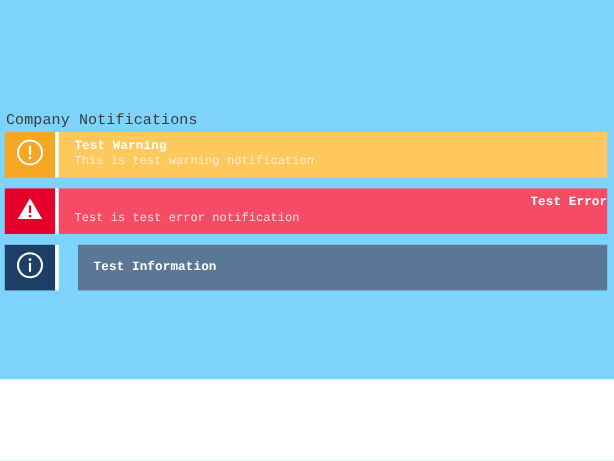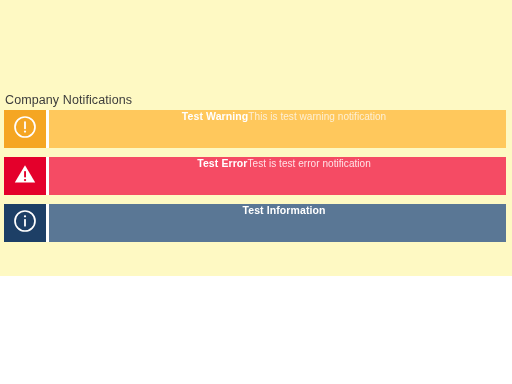--- a/index.html
+++ b/index.html
@@ -10,22 +10,23 @@
   body {
     width: 512px;
     height: 384px;
     background: #ffffff;
     font-family: "Liberation Sans", sans-serif;
     overflow: hidden;
   }
   .page {
     position: relative;
     width: 512px;
-    height: 276px;
-    background: #fef9c3;
+    height: 316px;
+    background: #7dd3fc;
+    font-family: Liberation Mono, monospace;
   }
   .page-title {
     position: absolute;
     left: 5px;
     top: 93px;
     font-size: 12.5px;
     font-weight: 400;
     color: #3c3c3c;
     letter-spacing: 0.1px;
     line-height: 15px;
@@ -56,21 +57,21 @@
     width: 3px;
     min-width: 3px;
     background: #ffffff;
   }
   .notif-body {
     flex: 1 1 auto;
     height: 38px;
     padding-left: 13px;
     box-sizing: border-box;
     display: flex;
-    flex-direction: row;
+    flex-direction: column;
     justify-content: center;
   }
   .notif-heading {
     font-size: 10.5px;
     font-weight: bold;
     line-height: 13px;
     letter-spacing: 0.1px;
     white-space: nowrap;
   }
   .notif-text {
@@ -88,21 +89,21 @@
   .notif.warning .notif-text { color: #fdf0d6; }
 
   
   .notif.error .notif-icon { background: #E4002B; }
   .notif.error .notif-body { background: #F54B64; }
   .notif.error .notif-heading { color: #ffffff; text-align: right; }
   .notif.error .notif-text { color: #ffe2e7; }
 
   
   .notif.info .notif-icon { background: #1D3F66; }
-  .notif.info .notif-body { background: #5A7795; }
+  .notif.info .notif-body { background: #5A7795; margin-left: 16px; }
   .notif.info .notif-heading { color: #ffffff; }
   .notif.info .notif-text { color: #e4ecf4; }
 
   .glyph { display: block; }
 </style>
 </head>
 <body>
 
 <div class="page">
 

